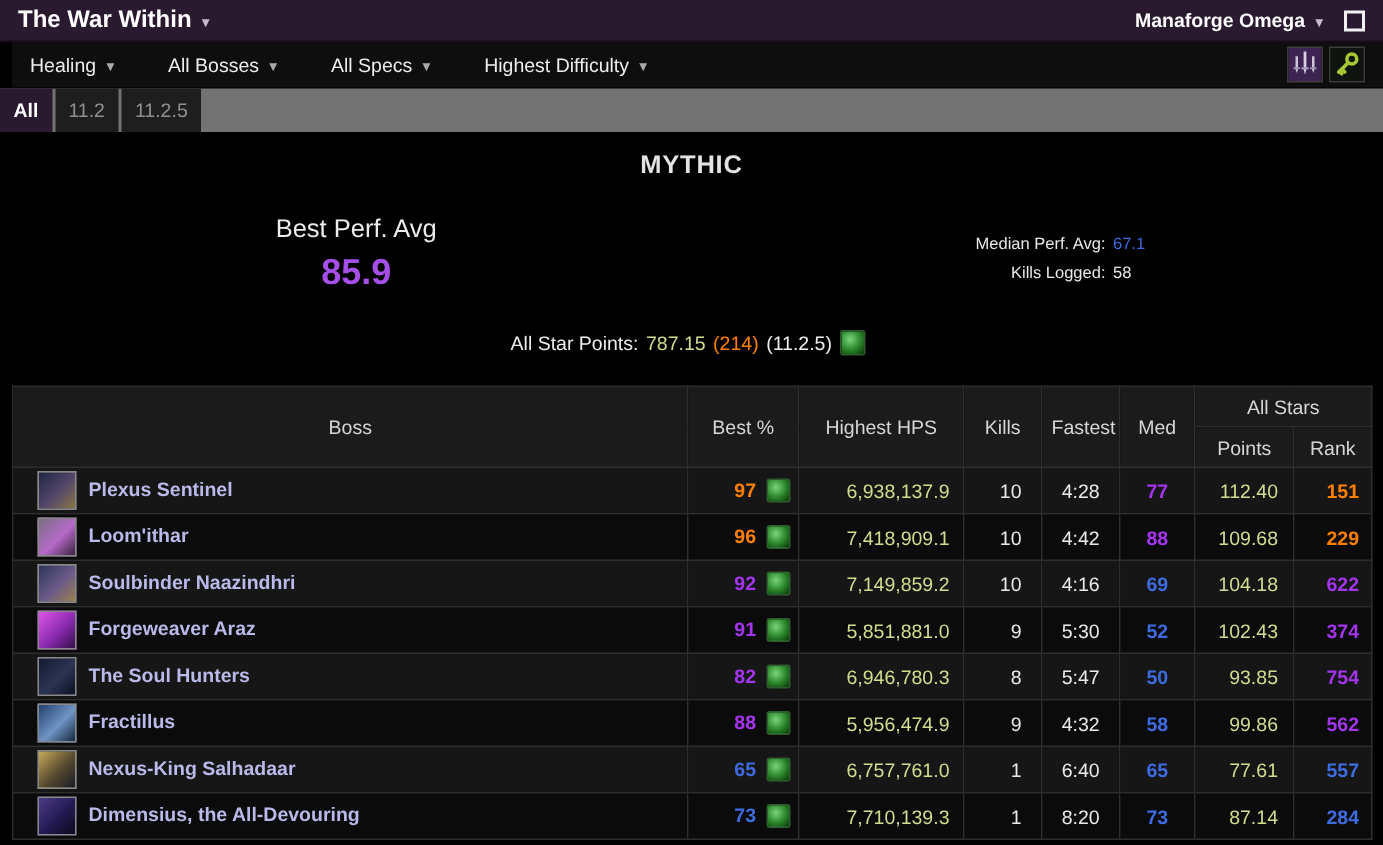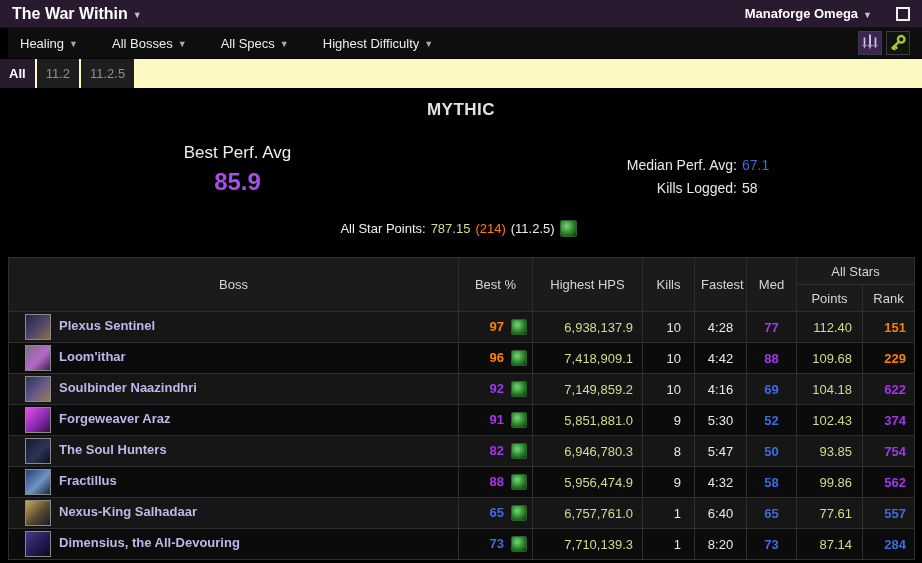--- a/index.html
+++ b/index.html
@@ -5,43 +5,43 @@
   *{margin:0;padding:0;box-sizing:border-box}
   html,body{background:#000}
   body{font-family:"Liberation Sans",sans-serif}
   #app{position:relative;width:922px;height:563px;background:#000;overflow:hidden}
 
   
   .topbar{position:absolute;top:0;left:0;right:0;height:28px;background:#2a1a30;display:flex;align-items:center;padding:0 12px;border-bottom:1px solid #150d19}
   .topbar-left{display:flex;align-items:center;color:#fff;font-size:16px;font-weight:bold;cursor:pointer}
   .caret{font-size:9px;color:#c6bacf;margin-left:5px;position:relative;top:1px}
   .caret::after{content:"▼"}
-  .topbar-right{margin-left:auto;display:flex;align-items:center;gap:24px}
+  .topbar-right{margin-left:auto;display:flex;align-items:center;gap:12px}
   .zone-picker{display:flex;align-items:center;color:#fff;font-size:13px;font-weight:bold;cursor:pointer}
   .window-icon{width:14px;height:14px;border:2px solid #f2f2f2;display:inline-block;cursor:pointer}
 
   
   .filterbar{position:absolute;top:28px;left:8px;right:0;height:31px;background:#0e0e0e;display:flex;align-items:center;padding:0 12px;border-bottom:1px solid #050505}
   .filter-item{display:flex;align-items:center;color:#ededed;font-size:13px;cursor:pointer;margin-right:34px}
   .filter-item .caret{color:#a9a9a9}
   .fb-icons{margin-left:auto;display:flex;gap:4px;align-items:center}
   .fb-icon{width:24px;height:24px;display:block;border:1px solid #3c3c3c;cursor:pointer}
   .fb-icon svg{display:block}
 
   
-  .tabstrip{position:absolute;top:59px;left:0;right:0;height:29px;background:#fef9c3;display:flex}
+  .tabstrip{position:absolute;top:59px;left:0;right:0;height:29px;background:#737373;display:flex}
   .tab{height:29px;display:flex;align-items:center;padding:0 9px;font-size:13px;background:#1e1e1e;color:#8f8f8f;margin-right:2px;cursor:pointer}
   .tab.active{background:#2a1a30;color:#fff;font-weight:bold}
 
   
   .difficulty{position:absolute;top:100px;left:0;right:0;text-align:center;color:#e3e3e3;font-size:17px;font-weight:bold;letter-spacing:.5px}
   .bestperf{position:absolute;top:143px;left:120px;width:235px;text-align:center}
   .bestperf .label{font-size:17px;color:#ededed}
   .bestperf .value{font-size:24px;font-weight:bold;margin-top:5px}
-  .rightstats{position:absolute;top:157px;left:560px;width:230px;font-size:14px}
+  .rightstats{position:absolute;top:157px;left:560px;width:230px;font-size:11px}
   .stat-row{display:flex;justify-content:flex-end;margin-bottom:7px;color:#e9e9e9}
   .stat-row .lab{flex:1;text-align:right}
   .stat-row .val{width:48px;text-align:left;margin-left:5px}
   .allstar{position:absolute;top:220px;left:0;right:0;display:flex;justify-content:center;align-items:center;font-size:13px;color:#ededed}
   .allstar span{margin-right:5px}
 
   .spec-icon{width:17px;height:17px;display:inline-block;vertical-align:middle;border:1px solid #2f5c2f;border-radius:2px;
     background:radial-gradient(circle at 38% 35%,#7cd47c,#2e8b2e 50%,#0b3d0b 95%)}
 
   

